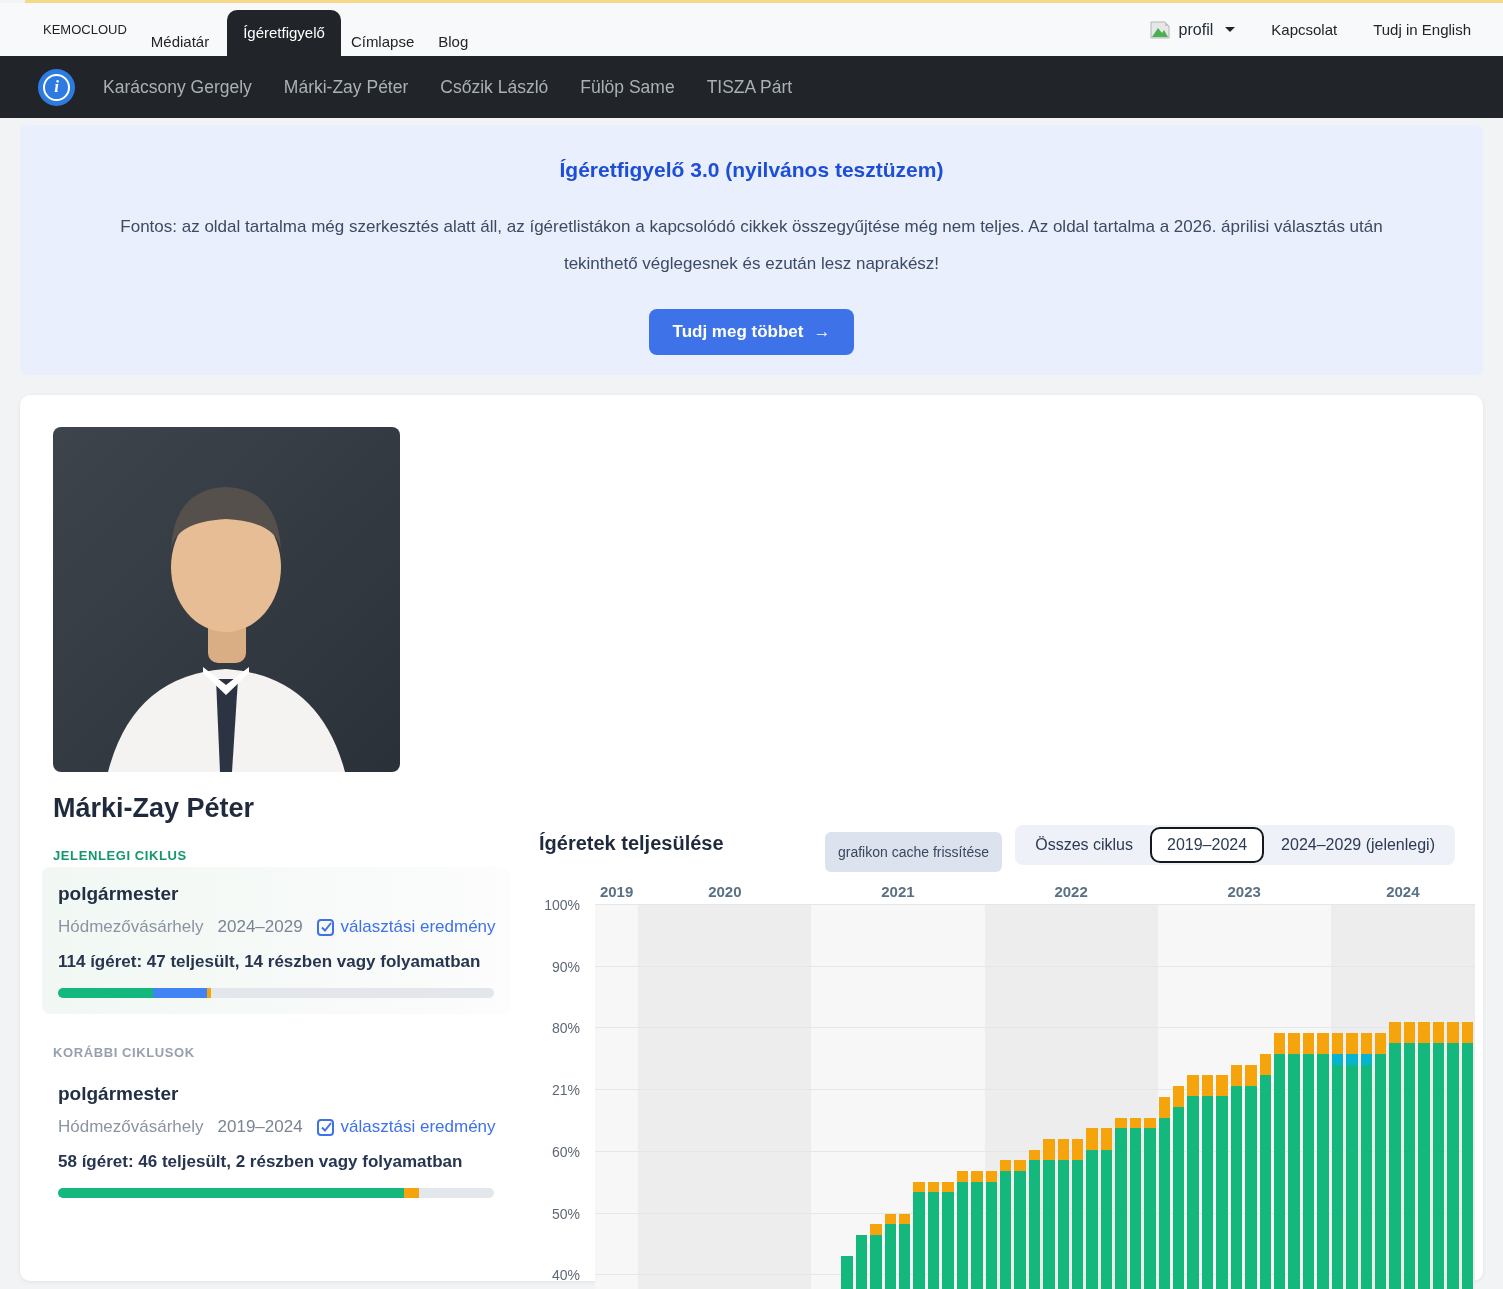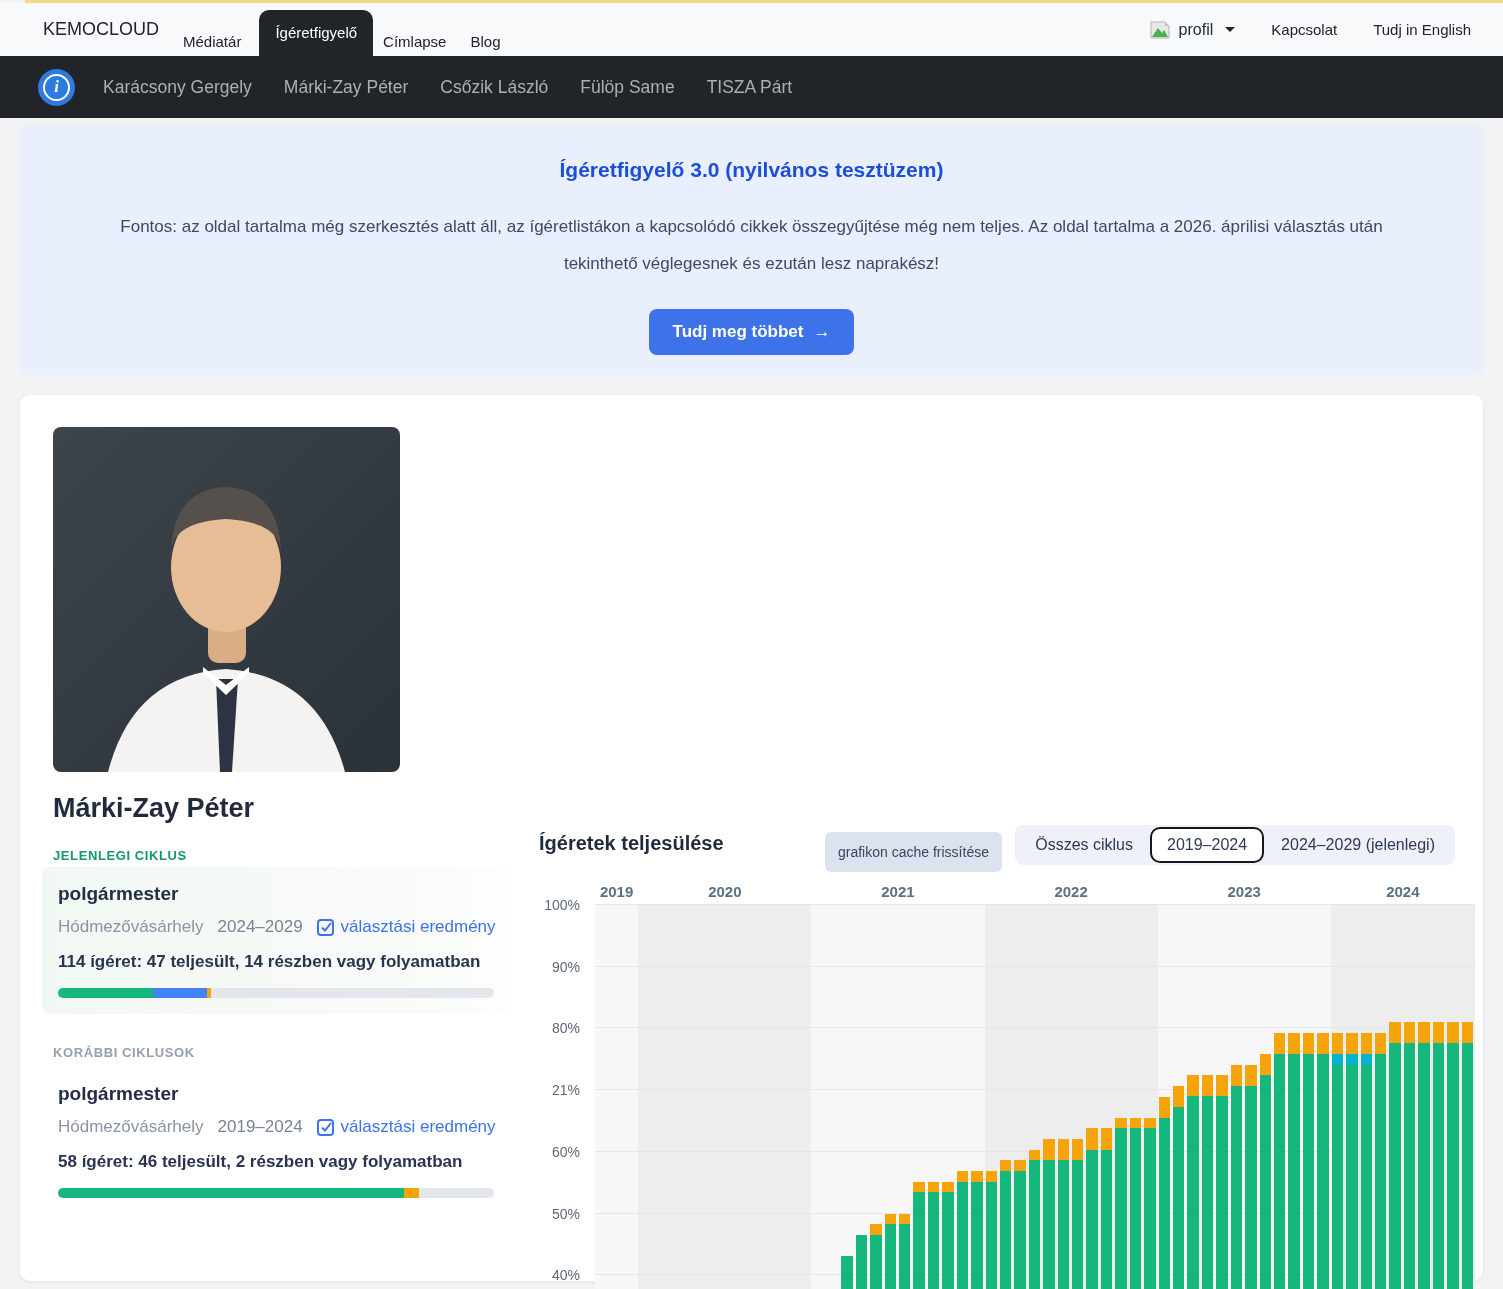--- a/index.html
+++ b/index.html
@@ -3,21 +3,21 @@
 <meta charset="utf-8">
 <style>
 * { margin:0; padding:0; box-sizing:border-box; }
 html,body { width:1503px; height:1289px; }
 body { position:relative; overflow:hidden; background:#f2f3f5; font-family:"Liberation Sans", sans-serif; color:#212b3a; }
 
 
 .top-accent { position:absolute; top:0; left:25px; right:0; height:3px; background:#f6d889; }
 .topbar { position:absolute; top:3px; left:0; width:100%; height:53px; background:#f8f9fa; display:flex; align-items:center; }
 .topbar-left { display:flex; align-items:flex-end; height:100%; padding-left:43px; }
-.brand { font-size:18px; color:#212529; margin-right:24px; align-self:center; cursor:pointer; }
+.brand { font-size:13px; color:#212529; margin-right:24px; align-self:center; cursor:pointer; }
 .topnav-item { font-size:15px; color:#212529; margin-right:24px; align-self:center; cursor:pointer; white-space:nowrap;margin-top:24px; }
 .topnav-item.active { background:#212529; color:#fff; border-radius:10px 10px 0 0; padding:14px 16px 15px 16px; margin-right:10px; margin-left:-6px; align-self:flex-end; }
 .topbar-right { position:absolute; right:32px; top:0; height:53px; display:flex; align-items:center; gap:36px; }
 .profil-wrap { display:flex; align-items:center; gap:8px; cursor:pointer; }
 .broken-img { width:22px; height:18px; }
 .caret { display:inline-block; width:0; height:0; border-left:5px solid transparent; border-right:5px solid transparent; border-top:5px solid #212529; margin-left:4px; vertical-align:middle; }
 .top-link { font-size:15px; color:#212529; cursor:pointer; white-space:nowrap; }
 
 
 .subnav { position:absolute; top:56px; left:0; width:100%; height:62px; background:#212529; display:flex; align-items:center; }

